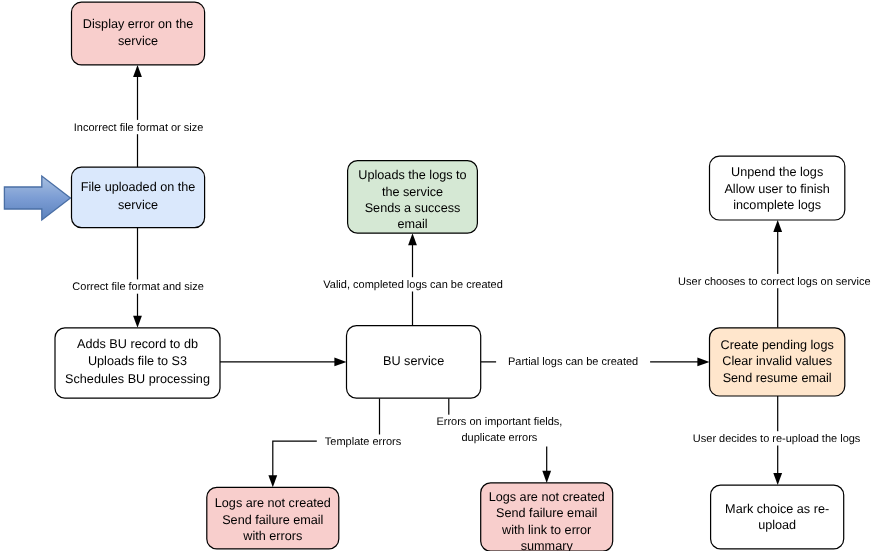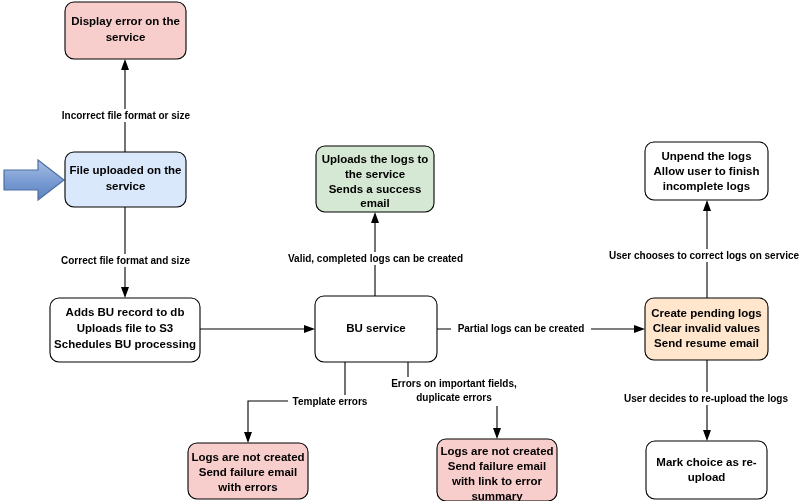--- a/index.html
+++ b/index.html
@@ -11,21 +11,20 @@
     width: 801px;
     height: 501px;
     overflow: hidden;
     font-family: "Liberation Sans", sans-serif;
   }
   #flow-root {
     position: relative;
     width: 801px;
     height: 501px;
     background: #ffffff;
-    font-weight: bold;
   }
   svg#flow-svg {
     position: absolute;
     top: 0;
     left: 0;
     width: 801px;
     height: 501px;
     display: block;
   }
   .node-text {

